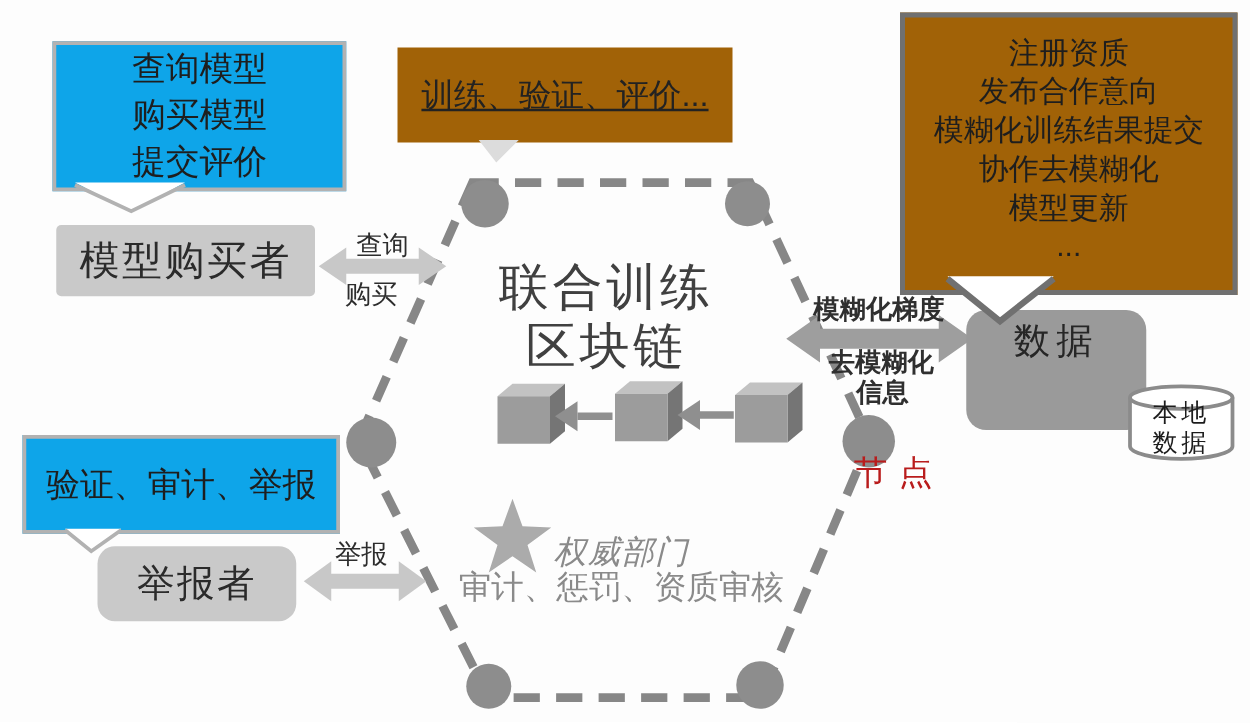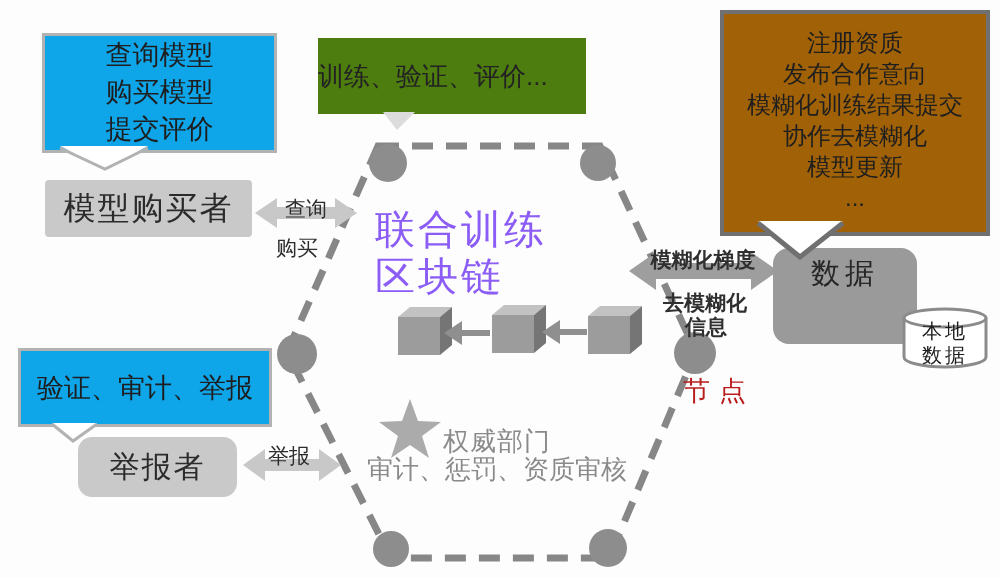--- a/index.html
+++ b/index.html
@@ -17,21 +17,21 @@
   
   .bubble-white {
     background:#0ea5e9; border:3px solid #b2b2b2;
     text-align:center; box-sizing:content-box;
   }
   .bubble-big {
     background:#a16207; border:4px solid #707070;
     text-align:center; box-sizing:content-box;
   }
   .bubble-gray {
-    background:#4d7c0f; display:flex; align-items:center; 
+    background:#a16207; display:flex; align-items:center; justify-content:center;text-decoration:underline;
   }
 
   
   .pill {
     background:#c9c9c9; border-radius:4px; color:#2b2b2b;
     display:flex; align-items:center; justify-content:center;
   }
   .pill-dark {
     background:#9a9a9a; border-radius:16px; color:#262626;
     text-align:center;
@@ -39,37 +39,37 @@
 
   .buyer-bubble  { left:42px;  top:33px;  width:229px; height:113px; font-size:27px; line-height:37px; padding-top:1px; }
   .buyer-box     { left:45px;  top:180px; width:207px; height:57px;  font-size:32px; letter-spacing:2px; }
   .train-bubble  { left:318px; top:38px;  width:268px; height:76px;  font-size:26px; color:#222; }
   .proc-bubble   { left:720px; top:10px;  width:262px; height:205px; font-size:24px; line-height:31px; padding-top:13px; }
   .report-bubble { left:18px;  top:348px; width:248px; height:73px;  font-size:27px; display:flex; align-items:center; justify-content:center; }
   .reporter-box  { left:78px;  top:437px; width:159px; height:60px;  font-size:30px; letter-spacing:2px; border-radius:14px; }
   .proc-box      { left:773px; top:248px; width:144px; height:90px;  font-size:29px; line-height:39px; padding-top:6px; letter-spacing:5px; }
 
   .chain-title {
-    left:375px; top:206px; width:220px; 
+    left:375px; top:206px; width:220px; text-align:center;
     font-family:"Liberation Serif", serif;
-    font-size:40px; line-height:47px; color:#8b5cf6; letter-spacing:3px;
+    font-size:40px; line-height:47px; color:#404040; letter-spacing:3px;
   }
   .cyl-label { left:903px; top:319px; width:84px; text-align:center;
                font-size:20px; line-height:24px; letter-spacing:3px; color:#1c1c1c; }
 
-  .lbl { font-size:21px; color:#2d2d2d; white-space:nowrap;margin-top:13px; }
+  .lbl { font-size:21px; color:#2d2d2d; white-space:nowrap; }
   .lbl-bold { font-weight:bold; color:#2f2f2f; }
   .lbl-query  { left:285px; top:182px; }
   .lbl-buy    { left:276px; top:221px; }
   .lbl-report { left:268px; top:429px; }
   .lbl-grad   { left:644px; top:233px; width:118px; text-align:center; }
   .lbl-defuz  { left:663px; top:276px; }
   .lbl-info   { left:685px; top:300px; }
   .lbl-node   { left:683px; top:360px; font-size:27px; letter-spacing:9px; color:#b91c1c; }
-  .lbl-auth   { left:443px; top:424px; font-size:26px; color:#8a8a8a; letter-spacing:1px; }
+  .lbl-auth   { left:443px; top:424px; font-size:26px; color:#8a8a8a; letter-spacing:1px;font-style:italic; }
   .lbl-authsub{ left:367px; top:452px; font-size:26px; color:#8a8a8a; white-space:nowrap; }
 </style>
 </head>
 <body>
 
 <div class="stage">
 
   <svg class="layer base-layer" width="1000" height="578" viewBox="0 0 1000 578">
 
     <polygon points="378,146 600,146 696,352 609,558 391,558 287,352" fill="none" stroke="#878787" stroke-width="7" stroke-dasharray="21 13"></polygon>

